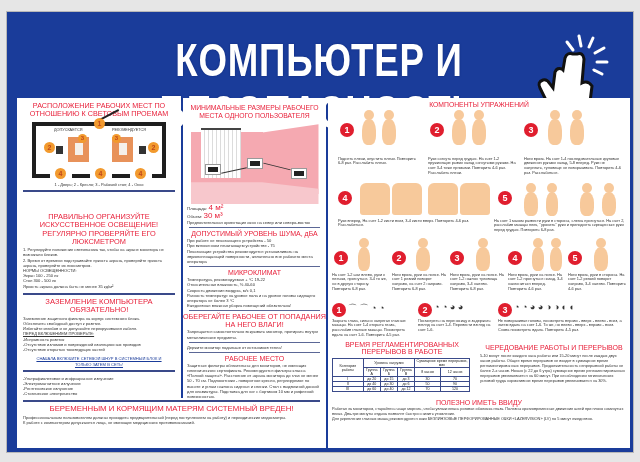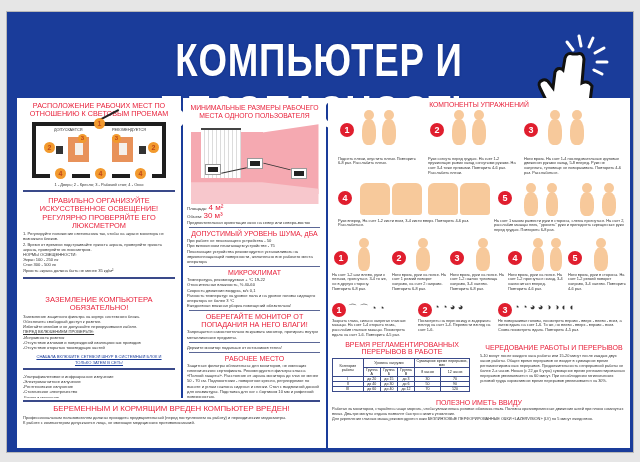--- a/index.html
+++ b/index.html
@@ -48,22 +48,22 @@
   }
   .fp-desk::after { content: ""; position: absolute; left: 7px; top: 6px; width: 8px; height: 12px; background: #f5f0ea; }
   .fp-chair { position: absolute; top: 20px; width: 7px; height: 8px; background: #333; }
   .num-badge {
     position: absolute; width: 11px; height: 11px; border-radius: 50%;
     background: #f29a2e; color: #c0471b; font-size: 7px; text-align: center; line-height: 11px; font-weight: bold;
   }
   .fp-window { position: absolute; bottom: -4px; height: 4px; width: 22px; background: #fff; }
   .fp-door { position: absolute; top: -12px; left: 62px; width: 22px; height: 2px; background: #222; transform: rotate(-28deg); }
   .fp-legend { font-size: 4px; text-align: center; color: #333; margin-top: 4px; }
-  .c1-h2 { font-size: 7.4px; margin-top: 5px; }
-  .c1-h3 { font-size: 7.6px; margin-top: 17px; }
+  .c1-h2 { font-size: 7.4px; margin-top: 21px; }
+  .c1-h3 { font-size: 7.6px; margin-top: 3px; }
   .link-text { color: #1a3c9a; text-decoration: underline; text-align: center; font-size: 4.1px; line-height: 5.2px; margin-top: 3px; }
 
   
   .c2-title { font-size: 6.8px; margin-top: 6px; }
   .room { position: relative; margin: 5px auto 0; width: 128px; height: 80px; }
   .wall-l { position: absolute; left: 0; top: 8px; width: 72px; height: 62px; background: #f5a9b1; }
   .wall-r { position: absolute; left: 72px; top: 0; width: 56px; height: 70px; background: #f5a9b1; clip-path: polygon(0 12%, 100% 0, 100% 100%, 0 100%); }
   .floor { position: absolute; left: 0; top: 58px; width: 128px; height: 22px; background: #f7c7cc; clip-path: polygon(0 0, 56% 0, 100% 30%, 100% 100%, 0 100%); }
   .radiator { position: absolute; left: 10px; top: 4px; width: 40px; height: 50px;
     background: repeating-linear-gradient(90deg, #fff 0 3px, #dcdcdc 3px 4px); border-top: 2px solid #444; }
@@ -197,34 +197,34 @@
     <div class="h-red c2-h">МИКРОКЛИМАТ</div>
     <div class="small" style="padding:0 4px;">
       <div>Температура, рекомендуемая + °С 19-22</div>
       <div>Относительная влажность, % 40-60</div>
       <div>Скорость движения воздуха, м/с 0,1</div>
       <div>Разность температур на уровне пола и на уровне головы сидящего оператора не более 3 °С</div>
       <div>Ежедневная влажная уборка помещений обязательна!</div>
     </div>
 
     <div class="sep-thin"></div>
-    <div class="h-red c2-h" style="font-size:7.2px;">ОБЕРЕГАЙТЕ МОНИТОР ОТ ПОПАДАНИЯ НА НЕГО ВЛАГИ!</div>
+    <div class="h-red c2-h" style="font-size:7.2px;">ОБЕРЕГАЙТЕ РАБОЧЕЕ ОТ ПОПАДАНИЯ НА НЕГО ВЛАГИ!</div>
     <div class="small" style="padding:0 4px;">Запрещается самостоятельно вскрывать монитор, протирать внутри металлические предметы.</div>
 
     <div class="sep-thin"></div>
     <div class="small" style="padding:0 4px;">Держите монитор подальше от источников тепла!</div>
 
     <div class="sep-thin"></div>
     <div class="h-red c2-h">РАБОЧЕЕ МЕСТО</div>
     <div class="small" style="padding:0 4px;">Защитные фильтры обязательны для мониторов, не имеющих гигиенического сертификата. Рекомендуются фильтры класса «Полной защиты». Расстояние от экрана монитора до глаз не менее 50 - 70 см. Подлокотники - поворотное кресло, регулируемое по высоте и углам наклона сиденья и спинки. Стол с выдвижной доской для клавиатуры. Подставка для ног с бортиком 10 мм и рифленой поверхностью.</div>
   </div>
 
   <div class="panel bottom-left">
     <div class="sep" style="margin-top:2px;"></div>
-    <div class="h-red" style="font-size:7.8px;margin-top:3px;">БЕРЕМЕННЫМ И КОРМЯЩИМ ВРЕДЕН КОМПЬЮТЕР ВРЕДЕН!</div>
+    <div class="h-red" style="font-size:7.8px;margin-top:3px;">БЕРЕМЕННЫМ И КОРМЯЩИМ МАТЕРЯМ СИСТЕМНЫЙ ВРЕДЕН!</div>
     <div class="small" style="padding:1px 6px;">
       <div>Профессиональным пользователям должны проходить предварительный (перед поступлением на работу) и периодические медосмотры.</div>
       <div>К работе с компьютером допускаются лица, не имеющие медицинских противопоказаний.</div>
     </div>
   </div>
 
   <div class="panel col3">
     <div class="h-red c3-title">КОМПОНЕНТЫ УПРАЖНЕНИЙ</div>
 
     <div class="ex-row" style="height:48px;">

